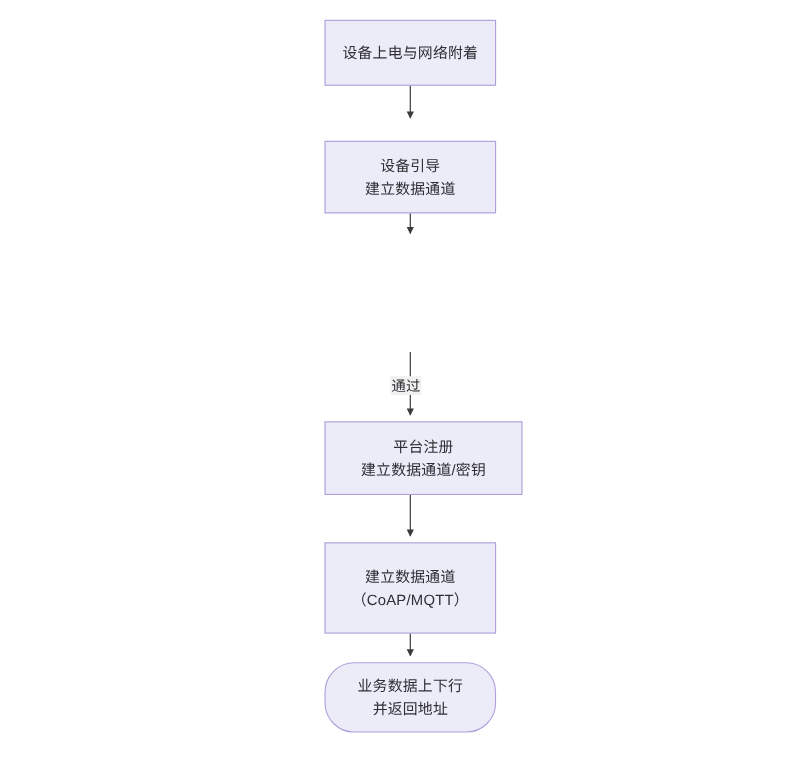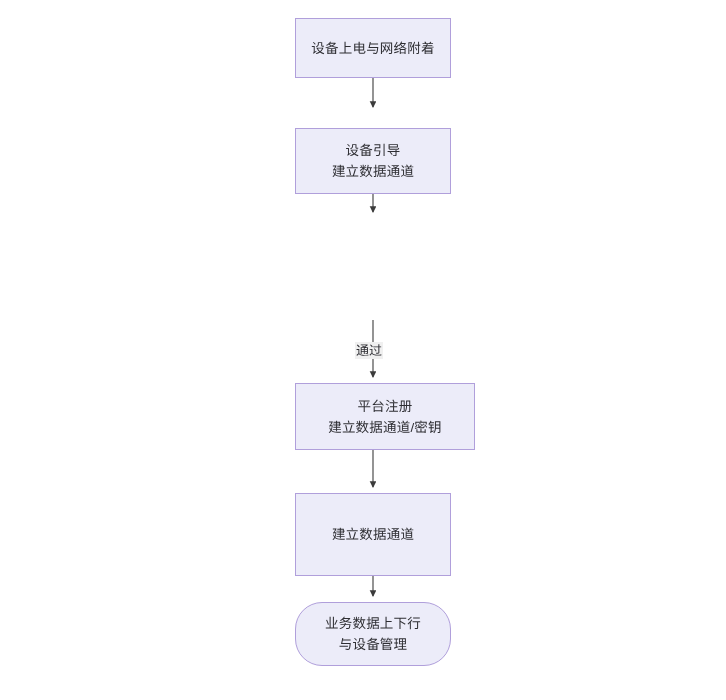--- a/index.html
+++ b/index.html
@@ -120,20 +120,21 @@
   </div>
 
 
   <div class="node node-rect" style="left:295px; top:383px; width:180px; height:67px;">
     <div class="node-label">平台注册</div>
     <div class="node-label">建立数据通道/密钥</div>
   </div>
 
   <div class="node node-rect" style="left:295px; top:493px; width:156px; height:83px;">
     <div class="node-label">建立数据通道</div>
+    <div class="node-label">（CoAP/MQTT）</div>
   </div>
 
   <div class="node node-rect" style="left:295px; top:602px; width:156px; height:64px;border-radius:27px;">
     <div class="node-label">业务数据上下行</div>
-    <div class="node-label">与设备管理</div>
+    <div class="node-label">并返回地址</div>
   </div>
 
 </div>
 
 </body></html>

